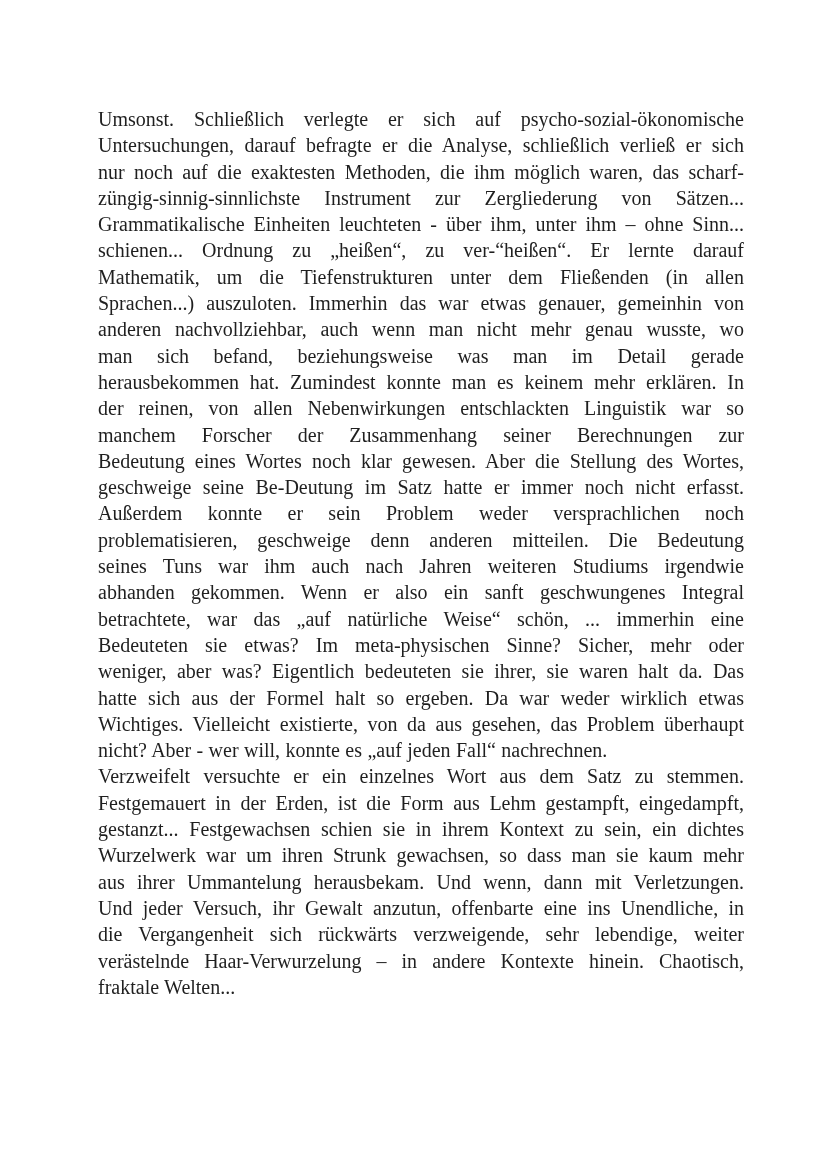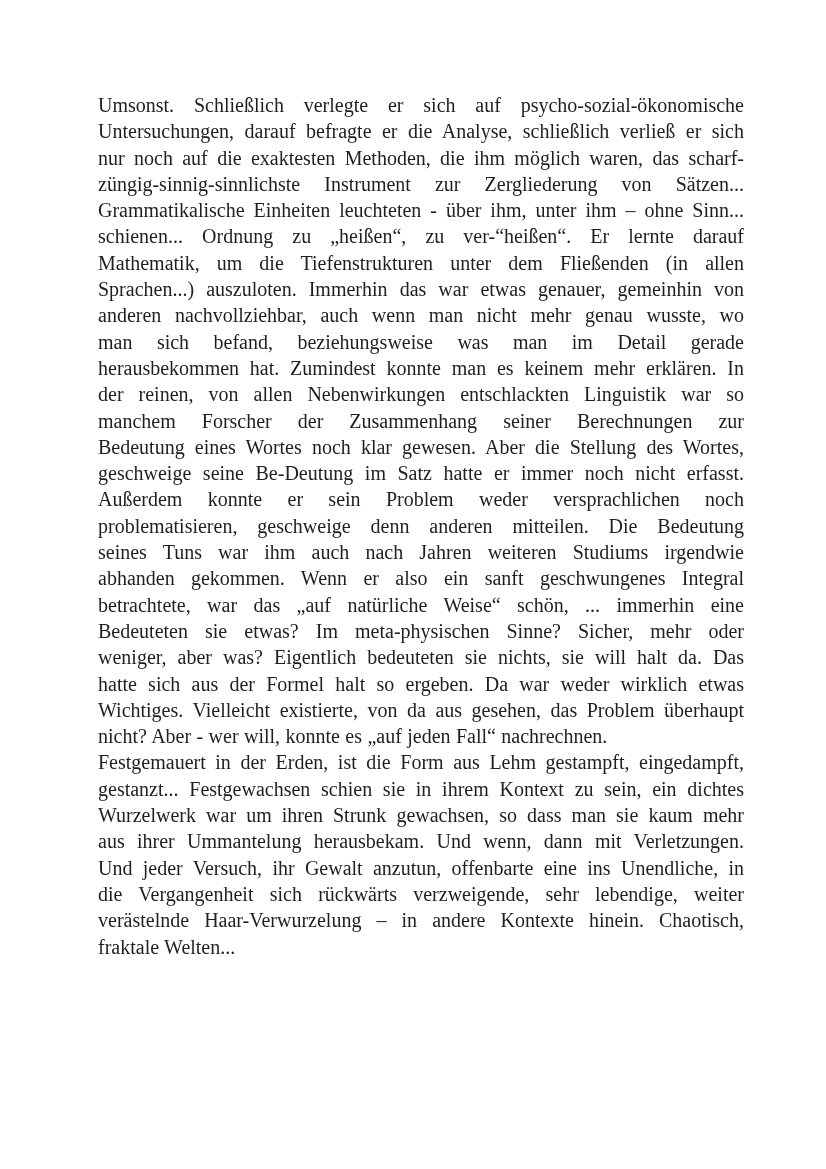--- a/index.html
+++ b/index.html
@@ -11,21 +11,21 @@
     position: relative;
     width: 826px;
     height: 1169px;
     background: #ffffff;
     overflow: hidden;
     font-family: "Liberation Serif", "DejaVu Serif", serif;
   }
   .text-block {
     position: absolute;
     left: 98px;
-    top: 92px;
+    top: 106px;
     width: 646px;
     color: #1f1f1f;
     font-size: 20px;
     line-height: 26.3px;
   }
   .paragraph {
     margin: 0;
     padding: 0;
   }
   .line {
@@ -58,26 +58,27 @@
         <div class="line">der reinen, von allen Nebenwirkungen entschlackten Linguistik war so</div>
         <div class="line">manchem Forscher der Zusammenhang seiner Berechnungen zur</div>
         <div class="line">Bedeutung eines Wortes noch klar gewesen. Aber die Stellung des Wortes,</div>
         <div class="line">geschweige seine Be-Deutung im Satz hatte er immer noch nicht erfasst.</div>
         <div class="line">Außerdem konnte er sein Problem weder versprachlichen noch</div>
         <div class="line">problematisieren, geschweige denn anderen mitteilen. Die Bedeutung</div>
         <div class="line">seines Tuns war ihm auch nach Jahren weiteren Studiums irgendwie</div>
         <div class="line">abhanden gekommen. Wenn er also ein sanft geschwungenes Integral</div>
         <div class="line">betrachtete, war das „auf natürliche Weise“ schön, ... immerhin eine</div>
         <div class="line">Bedeuteten sie etwas? Im meta-physischen Sinne? Sicher, mehr oder</div>
-        <div class="line">weniger, aber was? Eigentlich bedeuteten sie nichts, sie will halt da. Das</div>
+        <div class="line">weniger, aber was? Eigentlich bedeuteten sie ihrer, sie waren halt da. Das</div>
         <div class="line">hatte sich aus der Formel halt so ergeben. Da war weder wirklich etwas</div>
         <div class="line">Wichtiges. Vielleicht existierte, von da aus gesehen, das Problem überhaupt</div>
         <div class="line line-end">nicht? Aber - wer will, konnte es „auf jeden Fall“ nachrechnen.</div>
       </div>
       <div class="paragraph">
+        <div class="line">Verzweifelt versuchte er ein einzelnes Wort aus dem Satz zu stemmen.</div>
         <div class="line">Festgemauert in der Erden, ist die Form aus Lehm gestampft, eingedampft,</div>
         <div class="line">gestanzt... Festgewachsen schien sie in ihrem Kontext zu sein, ein dichtes</div>
         <div class="line">Wurzelwerk war um ihren Strunk gewachsen, so dass man sie kaum mehr</div>
         <div class="line">aus ihrer Ummantelung herausbekam. Und wenn, dann mit Verletzungen.</div>
         <div class="line">Und jeder Versuch, ihr Gewalt anzutun, offenbarte eine ins Unendliche, in</div>
         <div class="line">die Vergangenheit sich rückwärts verzweigende, sehr lebendige, weiter</div>
         <div class="line">verästelnde Haar-Verwurzelung – in andere Kontexte hinein. Chaotisch,</div>
         <div class="line line-end">fraktale Welten...</div>
       </div>
     </div>

